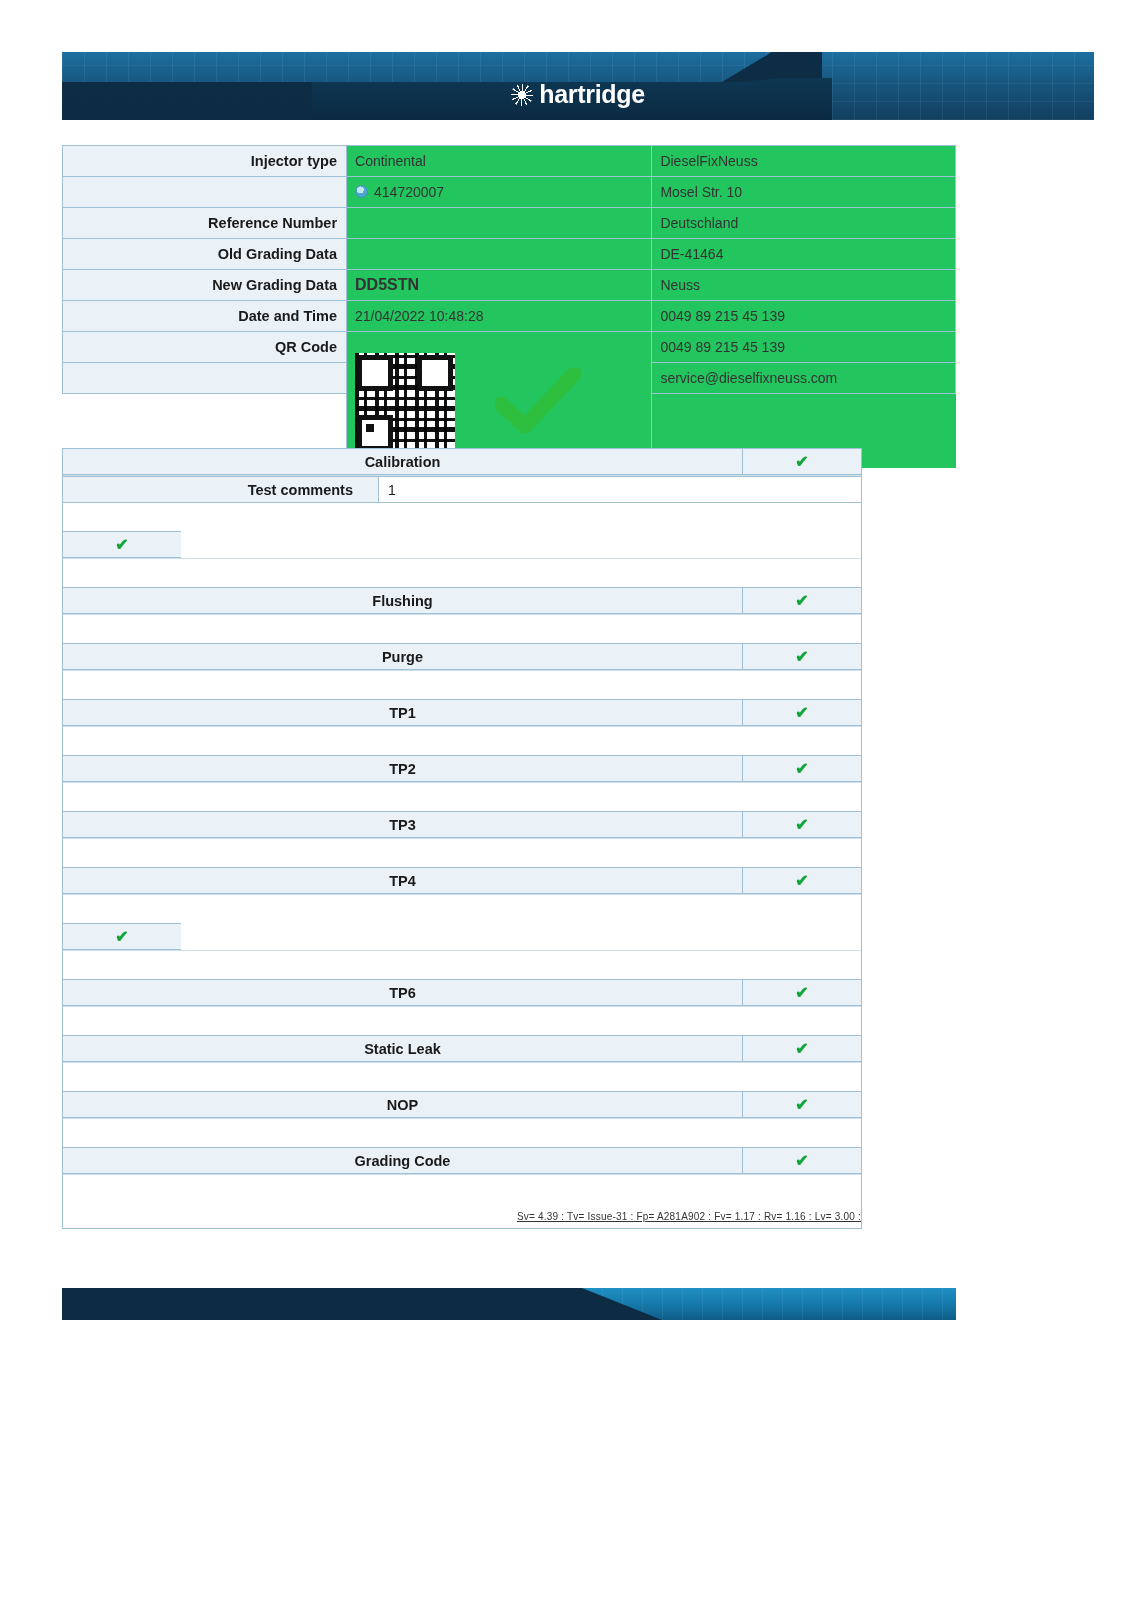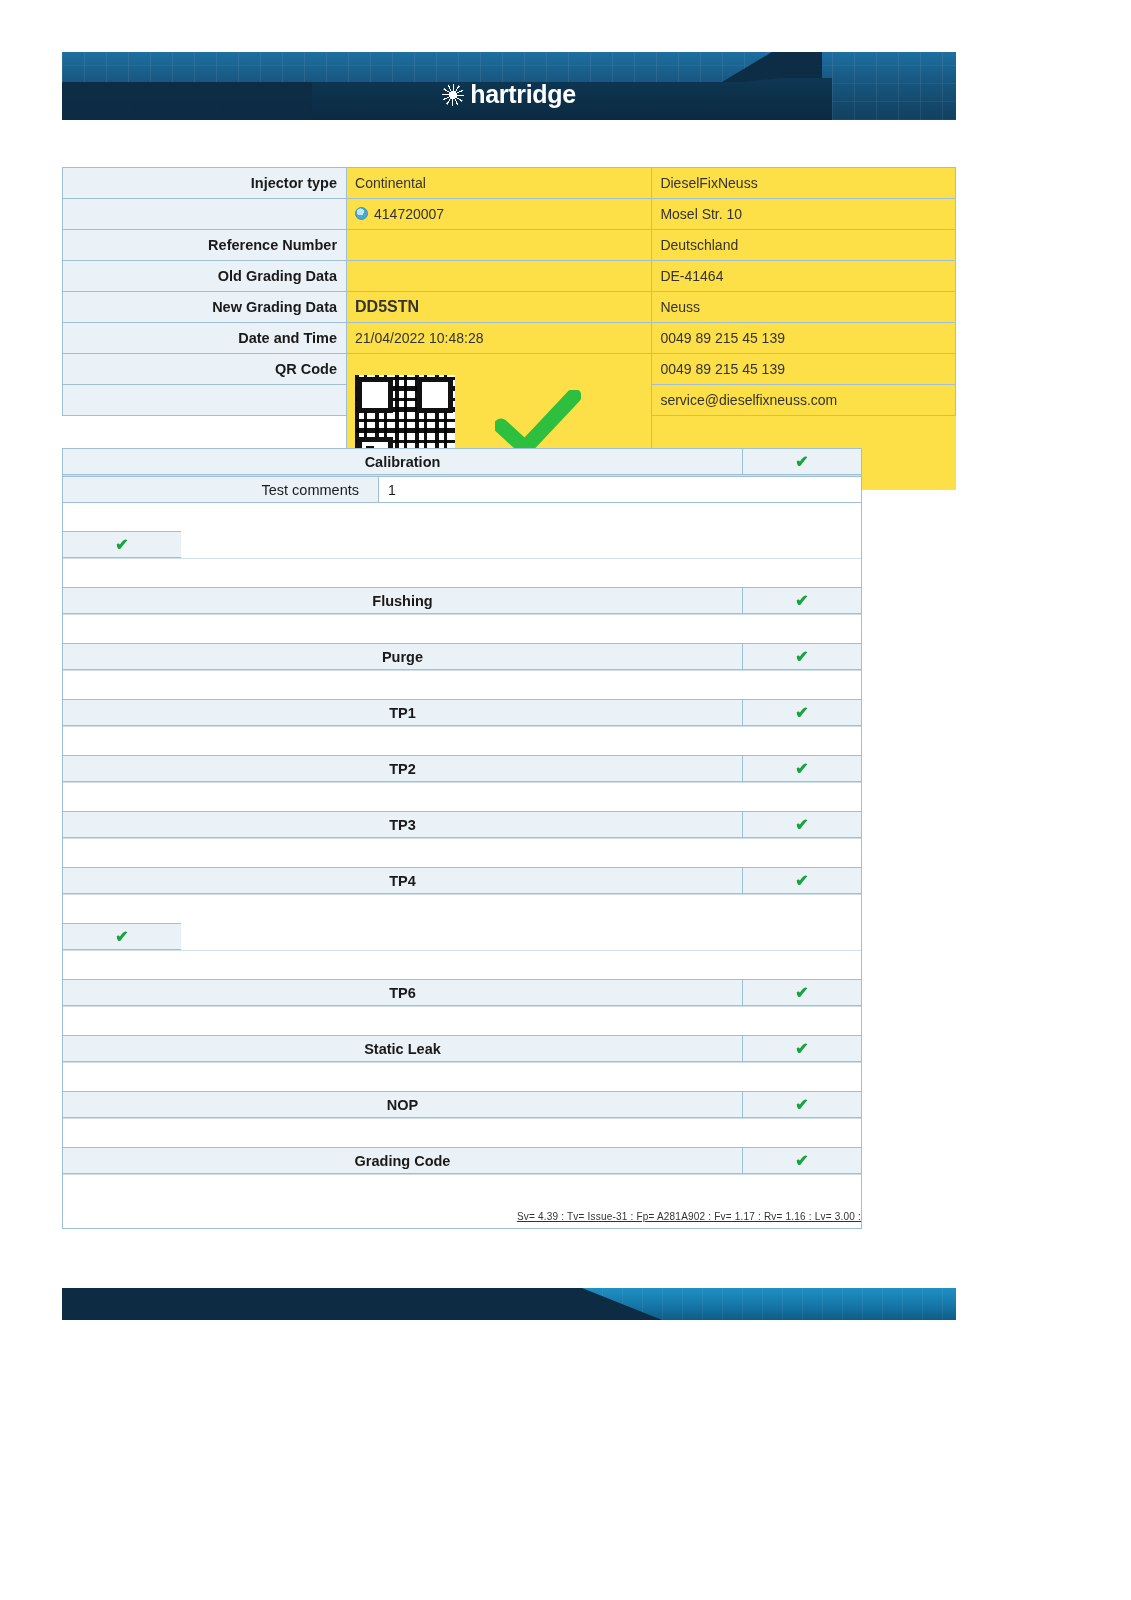--- a/index.html
+++ b/index.html
@@ -19,21 +19,21 @@
     position: relative;
     width: 1131px;
     height: 1600px;
   }
 
   
   .banner {
     position: absolute;
     left: 62px;
     top: 52px;
-    width: 894px;
+    width: 1032px;
     height: 68px;
     background: linear-gradient(180deg, #1d6fa0 0%, #17567f 45%, #123f5f 100%);
     overflow: hidden;
   }
   .banner .grid-lines {
     position: absolute;
     inset: 0;
     background-image:
       repeating-linear-gradient(90deg, rgba(255,255,255,0.07) 0 1px, rgba(255,255,255,0) 1px 22px),
       repeating-linear-gradient(0deg, rgba(255,255,255,0.05) 0 1px, rgba(255,255,255,0) 1px 18px);
@@ -107,31 +107,31 @@
   .footer-banner .grid-lines {
     position: absolute;
     inset: 0;
     background-image: repeating-linear-gradient(90deg, rgba(255,255,255,0.06) 0 1px, rgba(255,255,255,0) 1px 20px);
   }
 
   
   .info-table {
     position: absolute;
     left: 62px;
-    top: 167px;
+    top: 145px;
     width: 894px;
     border-collapse: collapse;
     font-size: 14px;
   }
   .info-table td {
     border: 1px solid #9fc0d4;
     height: 26px;
     padding: 2px 8px;
     vertical-align: middle;
-    background: #fde047;
+    background: #22c55e;
   }
   .lbl {
     width: 290px;
     text-align: right;
     font-weight: bold;
     color: #1a1a1a;
     background: #eaf2f8 !important;
     font-size: 14.5px;
     padding-right: 9px !important;
   }
@@ -277,23 +277,23 @@
     height: 27px;
   }
   .comments-label {
     width: 316px;
     background: #eaf2f8;
     border: 1px solid #9fc0d4;
     border-left: none;
     display: flex;
     align-items: center;
     justify-content: flex-end;
-    padding-right: 19px;
+    padding-right: 25px;
     box-sizing: border-box;
-    font-weight: normal;
+    font-weight: bold;
     font-size: 14.5px;
   }
   .comments-value {
     flex: 1;
     border: 1px solid #9fc0d4;
     border-left: none;
     border-right: none;
     display: flex;
     align-items: center;
     padding-left: 9px;

